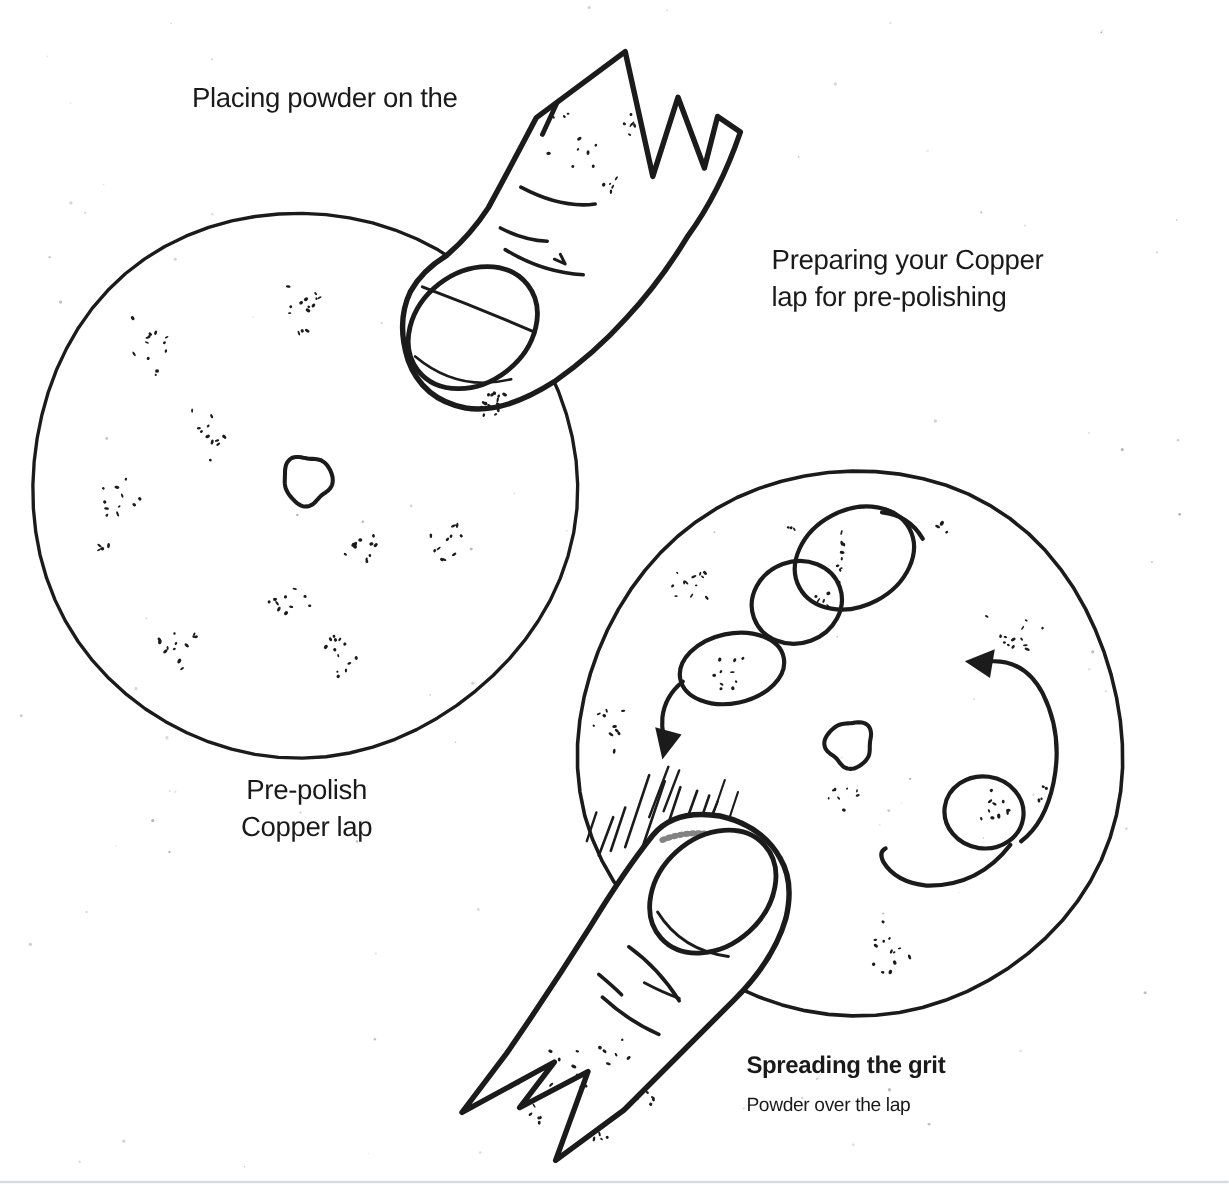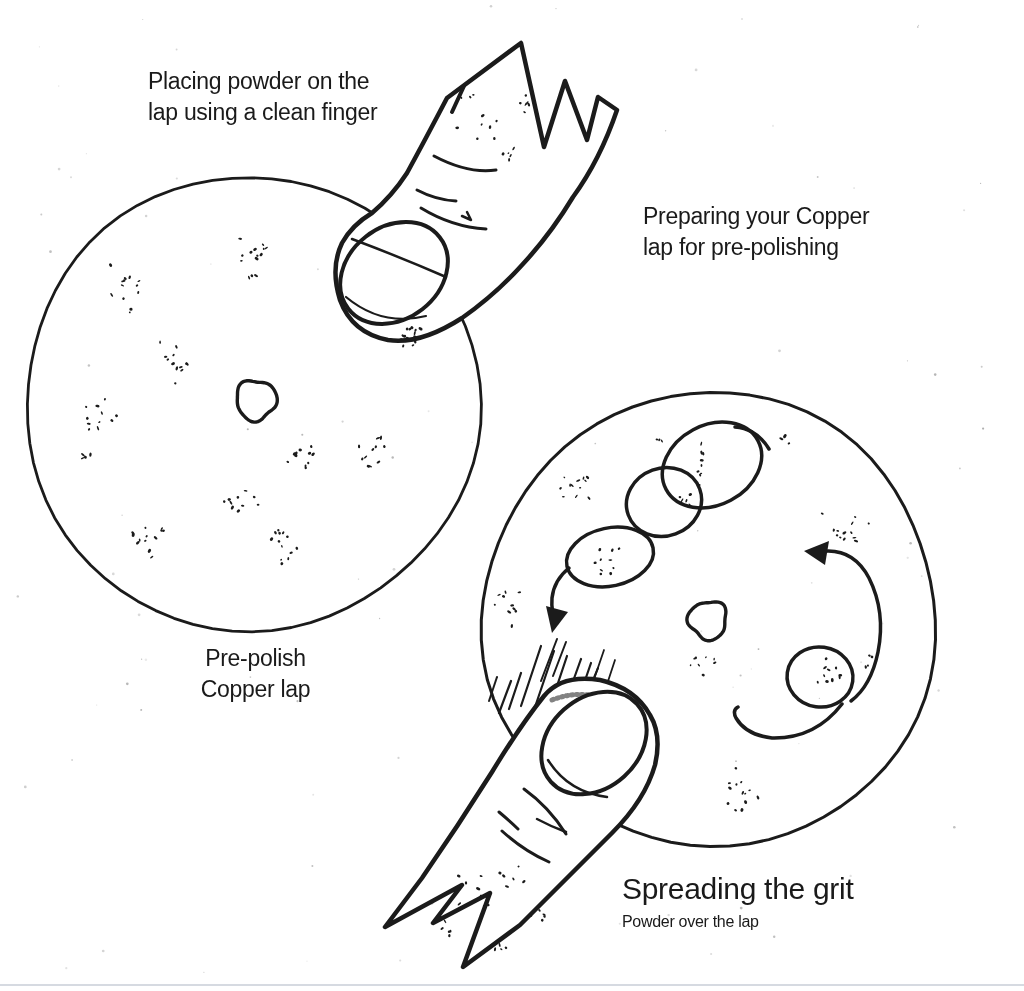--- a/index.html
+++ b/index.html
@@ -3,21 +3,21 @@
 <meta charset="utf-8">
 <style>
   html,body{margin:0;padding:0;background:#ffffff;}
   .page{position:relative;width:1024px;height:991px;background:#ffffff;overflow:hidden;
         font-family:"Liberation Sans",sans-serif;}
   svg{position:absolute;left:0;top:0;}
   .label{position:absolute;color:#1a1a1a;font-size:23px;font-weight:500;
          letter-spacing:-0.3px;line-height:31px;white-space:nowrap;}
   .label-prepolish{text-align:center;width:195px;}
   .label-spreading{line-height:33px;}
-  .label-spreading .l1{font-size:30px;font-weight:400;}
+  .label-spreading .l1{font-size:20px;font-weight:700;}
   .label-spreading .l2{font-size:16px;font-weight:400;}
   .ink{stroke:#1b1b1b;fill:none;stroke-linecap:round;stroke-linejoin:round;}
   .ink-fill{fill:#1b1b1b;stroke:none;}
   .body-fill{fill:#ffffff;stroke:#1b1b1b;stroke-linecap:round;stroke-linejoin:round;}
   .bottom-rule{position:absolute;left:0;top:984px;width:1024px;height:2px;
                background:#ccd1d9;opacity:.8;}
 </style>
 </head>
 <body>
 
@@ -488,23 +488,22 @@
           <ellipse cx="537.8" cy="910.8" rx="1.14" ry="1.39" transform="rotate(136 540 915)" fill="#1b1b1b"></ellipse>
           <ellipse cx="543.9" cy="910.8" rx="1.40" ry="1.33" transform="rotate(114 540 915)" fill="#1b1b1b"></ellipse>
           <ellipse cx="498.1" cy="937.2" rx="1.24" ry="1.33" transform="rotate(138 500 944)" fill="#1b1b1b"></ellipse>
           <ellipse cx="506.1" cy="947.9" rx="2.12" ry="1.03" transform="rotate(101 500 944)" fill="#1b1b1b"></ellipse>
           <ellipse cx="500.8" cy="944.6" rx="2.09" ry="0.89" transform="rotate(76 500 944)" fill="#1b1b1b"></ellipse>
           <ellipse cx="503.9" cy="947.7" rx="1.26" ry="0.77" transform="rotate(33 500 944)" fill="#1b1b1b"></ellipse>
         </g>
     </g>
   </svg>
 
-  <div class="label" style="left:148px;top:66px">
+  <div class="label" style="left:160px;top:66px">
     <div>Placing powder on the</div>
-    <div>lap using a clean finger</div>
   </div>
 
   <div class="label label-prepolish" style="left:158px;top:643px">
     <div>Pre-polish</div>
     <div>Copper lap</div>
   </div>
 
   <div class="label" style="left:643px;top:201px">
     <div>Preparing your Copper</div>
     <div>lap for pre-polishing</div>

